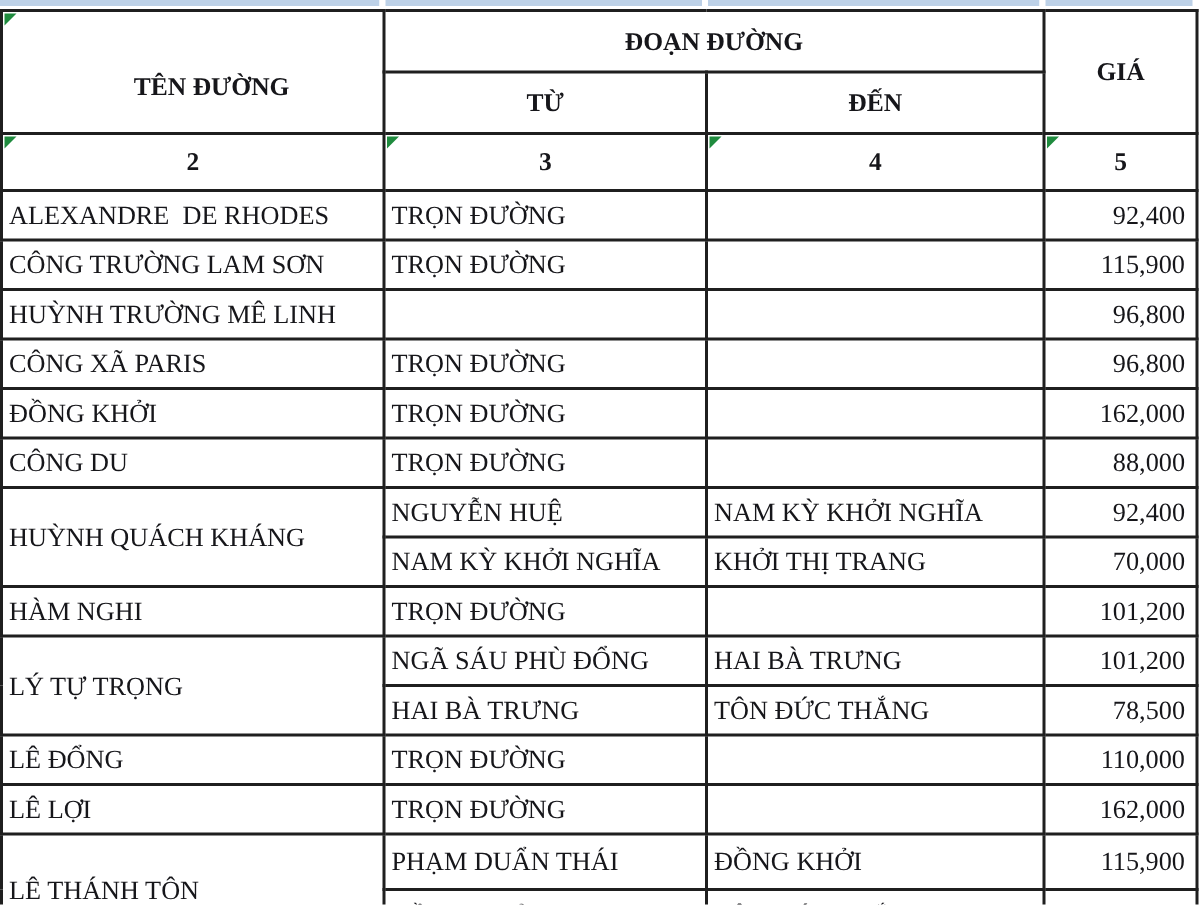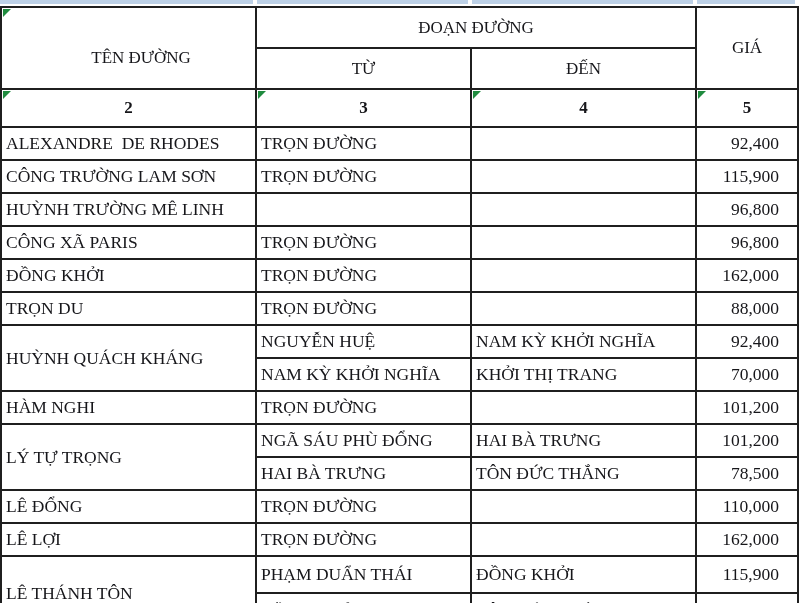--- a/index.html
+++ b/index.html
@@ -35,28 +35,28 @@
     overflow:hidden;
     white-space:pre;
     position:relative;
   }
   col.c-name{width:255px}
   col.c-from{width:215px}
   col.c-to{width:225px}
   col.c-price{width:102px}
 
   tr.h1 td, tr.h2 td{
-    font-weight:normal;text-align:center;font-size:17px;height:29px;padding:0 2px;
+    font-weight:bold;text-align:center;font-size:17px;height:29px;padding:0 2px;
   }
   tr.idx td{
     font-weight:bold;text-align:center;font-size:17px;height:36px;
   }
   tr.d td{height:31px;border-radius:10px;}
   tr.tall td{height:35px;}
-  td.price{text-align:right;padding-right:18px;}
+  td.price{text-align:right;padding-right:7px;}
   td.name{padding-left:4px;}
 
   .tri{
     position:absolute;top:1px;left:1px;
     width:0;height:0;
     border-top:8px solid var(--tri-green);
     border-right:8px solid transparent;
   }
 </style>
 </head>
@@ -125,21 +125,21 @@
     <td></td>
     <td class="price">96,800</td>
   </tr>
   <tr class="d">
     <td class="name">ĐỒNG KHỞI</td>
     <td>TRỌN ĐƯỜNG</td>
     <td></td>
     <td class="price">162,000</td>
   </tr>
   <tr class="d">
-    <td class="name">TRỌN DU</td>
+    <td class="name">CÔNG DU</td>
     <td>TRỌN ĐƯỜNG</td>
     <td></td>
     <td class="price">88,000</td>
   </tr>
 
   <tr class="d">
     <td class="name" rowspan="2">HUỲNH QUÁCH KHÁNG</td>
     <td>NGUYỄN HUỆ</td>
     <td>NAM KỲ KHỞI NGHĨA</td>
     <td class="price">92,400</td>

